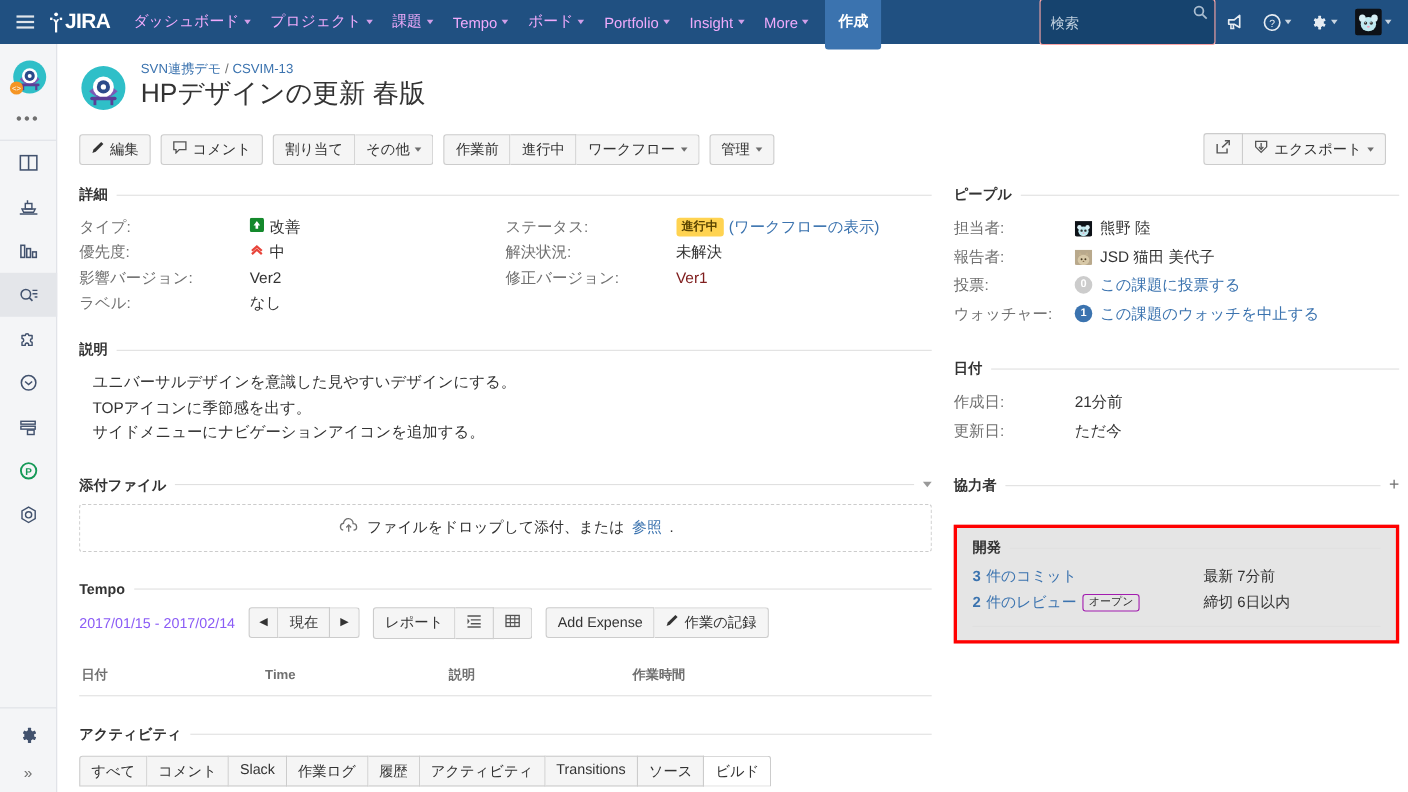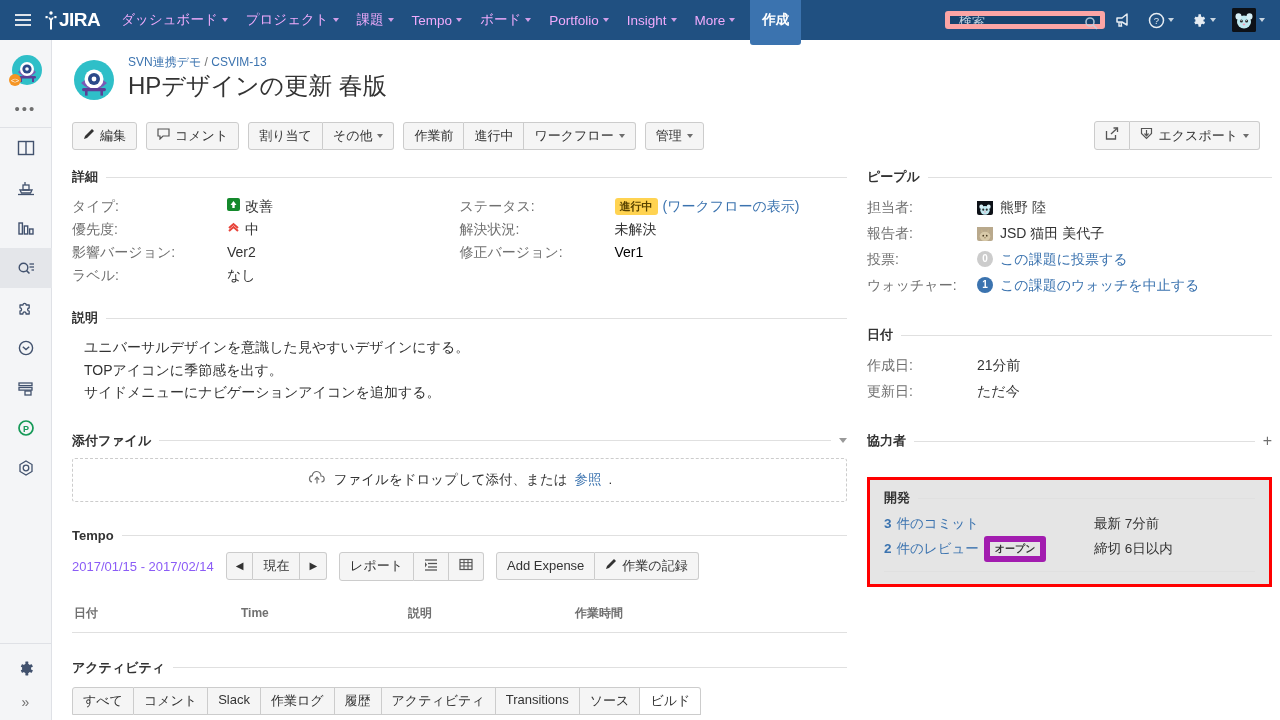--- a/index.html
+++ b/index.html
@@ -25,22 +25,22 @@
   .navitem { font-size:13.5px; color:#f0abfc; padding:10px 9px; cursor:pointer;
      white-space:nowrap; display:flex; align-items:center; gap:4px; }
   .caret { width:0;height:0;border-left:3.5px solid transparent;
      border-right:3.5px solid transparent;border-top:4px solid currentColor;
      display:inline-block; opacity:.85;}
   .create-btn { background:#3b73af; color:#fff; font-weight:bold; font-size:13.5px;
      padding:16px 12px; border-radius:3px; margin-left:6px; cursor:pointer; }
   .nav-right { margin-left:auto; display:flex; align-items:center; gap:2px; }
   .searchbox { position:relative; }
   .searchbox input {
-     background:#16436e; border:5px solid #fca5a5; border-radius:3px;
-     height:18px; width:160px; color:#fff; font-size:13px; padding:0 26px 0 9px;
+     background:#16436e; border:1px solid #fca5a5; border-radius:3px;
+     height:42px; width:160px; color:#fff; font-size:13px; padding:0 26px 0 9px;
      font-family:"Liberation Sans", sans-serif; outline:none;
   }
   .searchbox input::placeholder { color:#c3d2e0; }
   .searchbox .mag { position:absolute; right:7px; top:5px; opacity:.85; }
   .navicon { padding:6px 7px; display:flex; align-items:center; gap:3px;
      cursor:pointer; color:#e6ecf2; }
   .avatar-nav { width:24px;height:24px;border-radius:2px;overflow:hidden;
      background:#111; display:block;}
 
   
@@ -94,21 +94,21 @@
   .mod-head .rule { flex:1; height:1px; background:#e0e0e0; }
   .mod-head .tri { width:0;height:0;border-left:4px solid transparent;
      border-right:4px solid transparent;border-top:5px solid #999; }
   .mod-head .plus { color:#707070; font-size:16px; line-height:10px; cursor:pointer;}
 
   .fields { display:flex; margin-top:9px; }
   .fieldcol { width:50%; }
   .frow { display:flex; line-height:23px; font-size:14px; }
   .flabel { width:155px; color:#707070; flex:none; }
   .fval { color:#333; display:flex; align-items:center; gap:5px; }
-  .fval a { color:#000000; text-decoration:none; cursor:pointer;}
+  .fval a { color:#7f1d1d; text-decoration:none; cursor:pointer;}
 
   .lozenge { background:#ffd351; color:#594300; font-size:11px; font-weight:bold;
      padding:1px 5px; border-radius:3px; line-height:15px; }
   .paren { color:#707070; }
 
   .desc { margin:9px 0 0 12px; line-height:22.5px; font-size:14px; color:#333;}
 
   .dropzone { border:1px dashed #ccc; border-radius:3px; height:44px;
      display:flex; align-items:center; justify-content:center; gap:7px;
      color:#333; font-size:13.5px; margin-top:8px; }
@@ -129,22 +129,22 @@
      font-size:10px;font-weight:bold;margin-right:7px;padding:0 4px;}
   .cnt-badge.blue { background:#3b73af; }
   .lnk { color:#3b73af; cursor:pointer; }
 
   .dev-panel { border:3px solid #ff0000; padding:9px 14px 12px 14px;
      margin-top:27px; background:#e5e5e5; }
   .dev-row { display:flex; align-items:center; font-size:13.5px; line-height:24px;}
   .dev-left { width:210px; display:flex; align-items:center; gap:5px; }
   .dev-left b { color:#3b73af; font-weight:bold; }
   .dev-left .lnk { color:#3b73af; }
-  .pill { border:6px solid #a21caf; border-radius:3px; font-size:10px;
-     font-weight:bold; color:#333; padding:0 5px; line-height:14px; }
+  .pill { border:1px solid #a21caf; border-radius:3px; font-size:10px;
+     font-weight:normal; color:#333; padding:0 5px; line-height:14px; }
   .dev-right { color:#333; }
   .dev-rule { height:1px;background:#e0e0e0;margin-top:9px; }
 
   .tabs { display:flex; margin-top:10px; }
   .tab { border:1px solid #ccc; background:#f5f5f5; font-size:13px;
      padding:4px 10px; cursor:pointer; color:#333; white-space:nowrap;}
   .tab + .tab { border-left:none; }
   .tab.active { background:#fff; font-weight:normal; }
   .tab:first-child { border-radius:3px 0 0 0; }
   .tab:last-child { border-radius:0 3px 0 0; }

